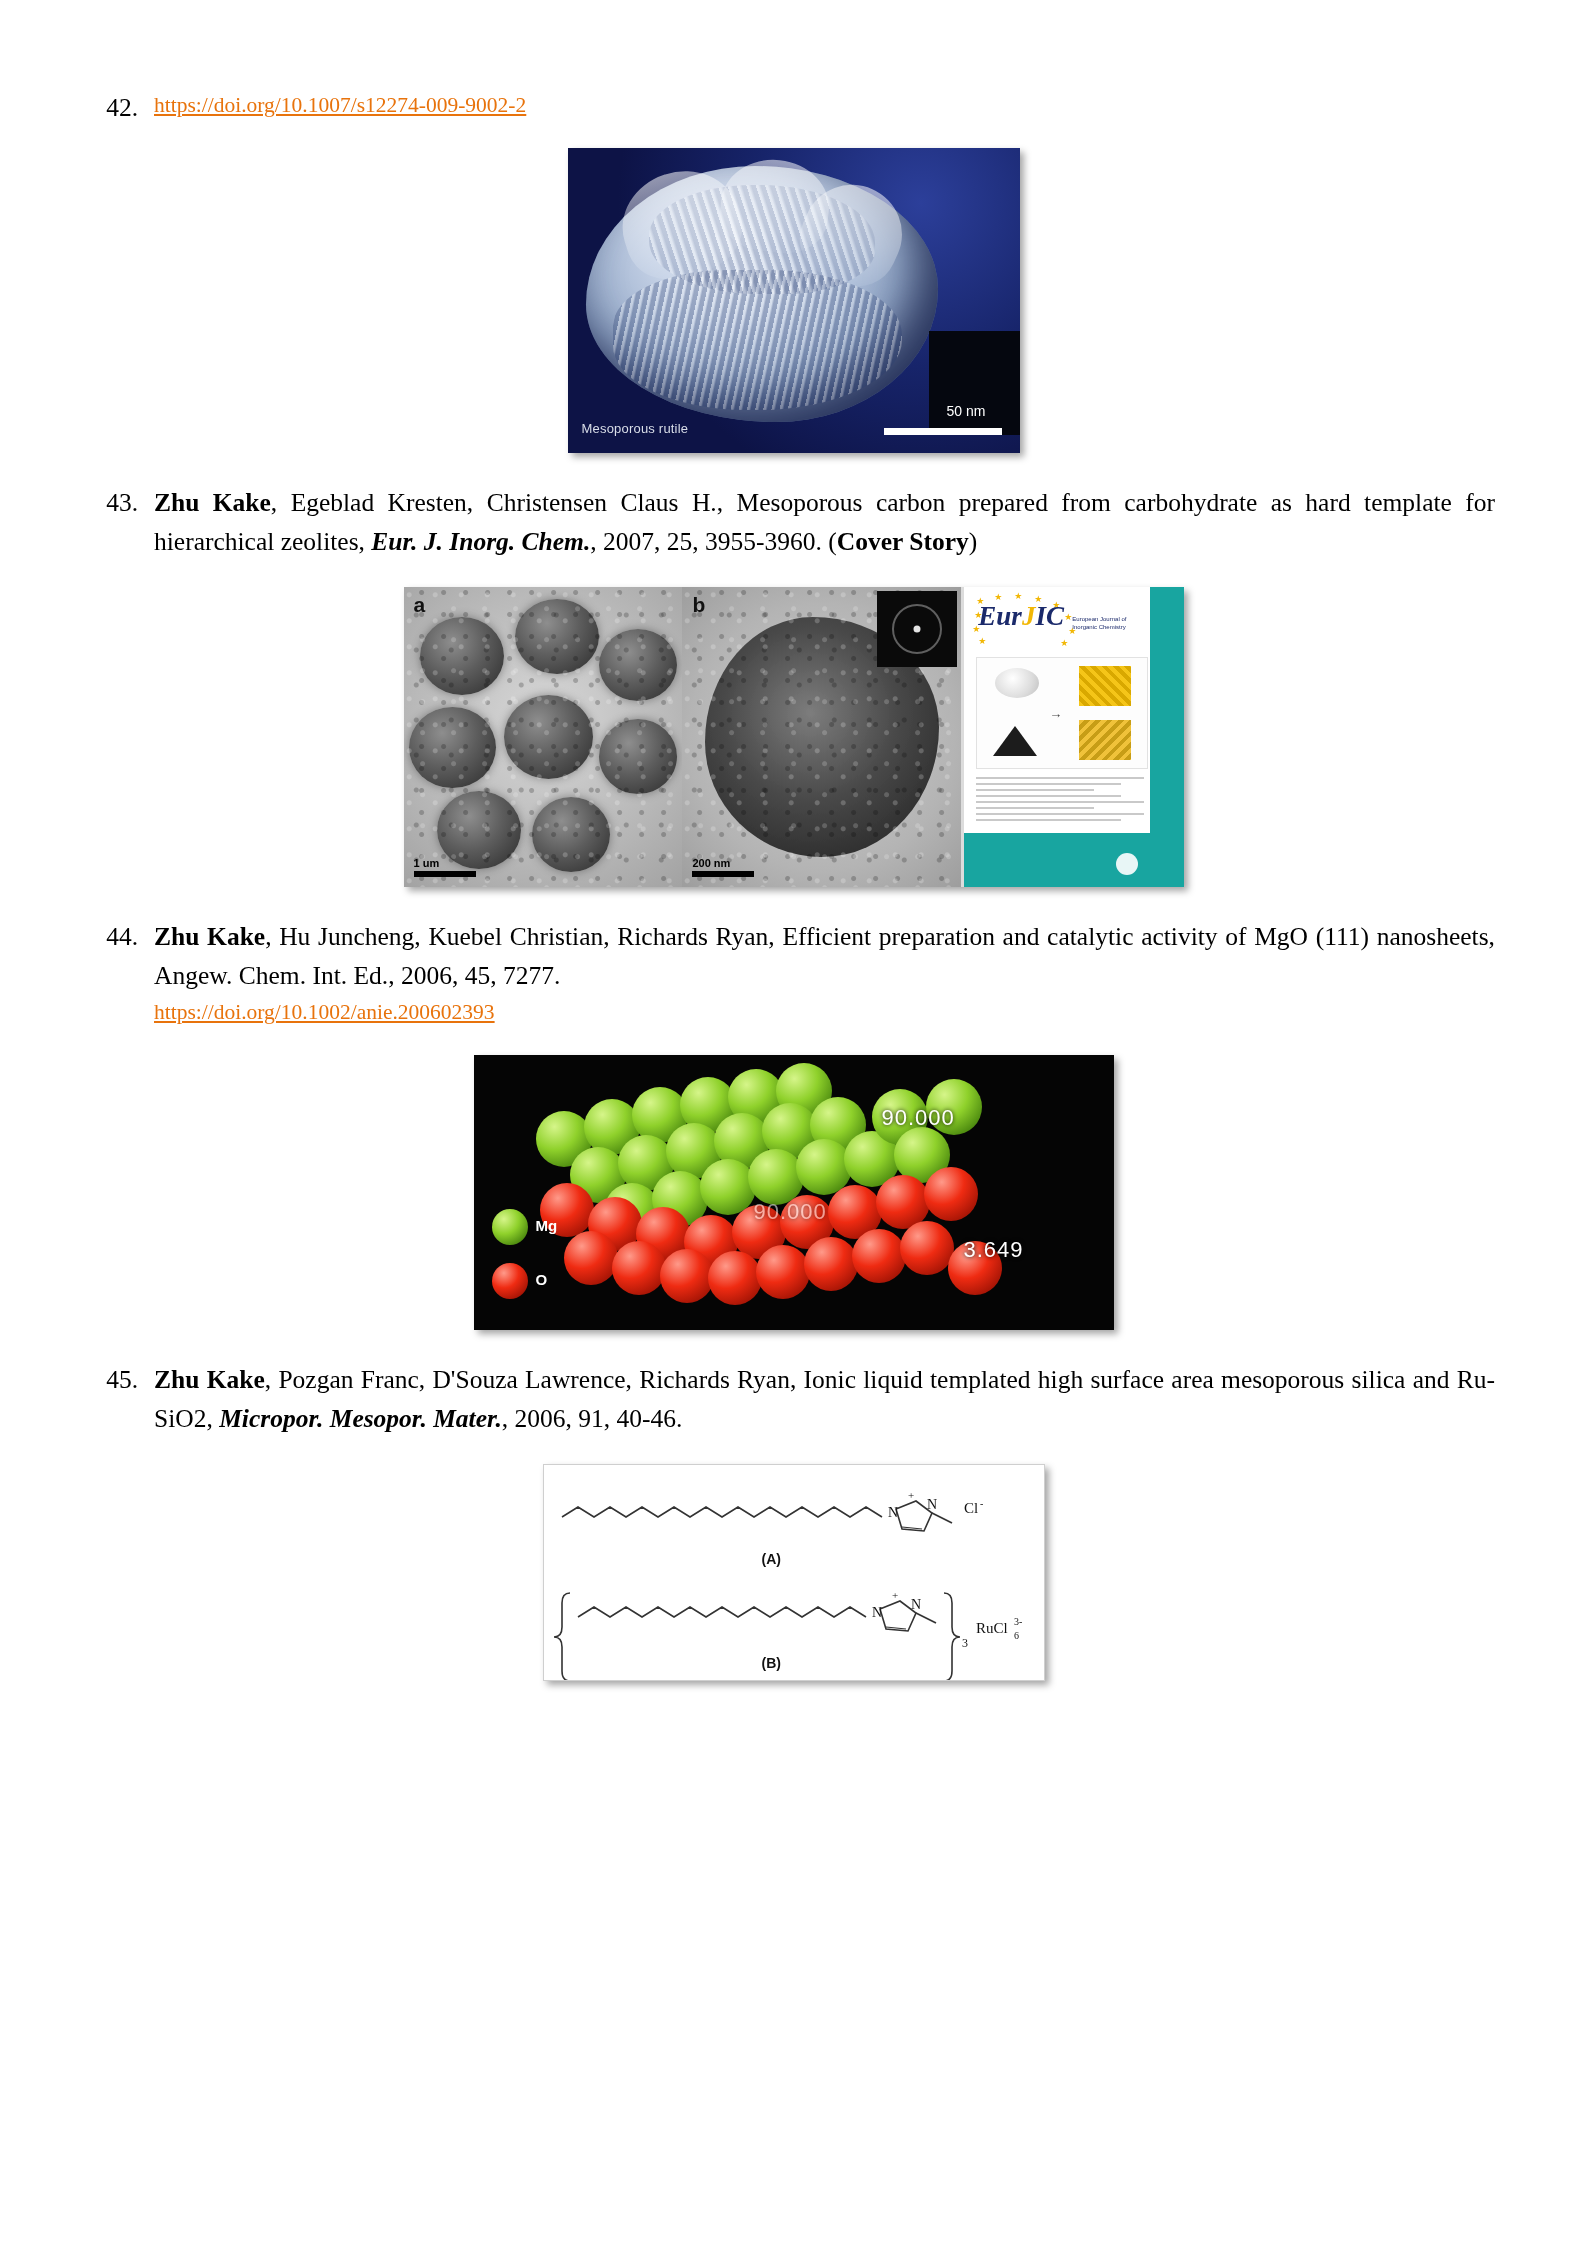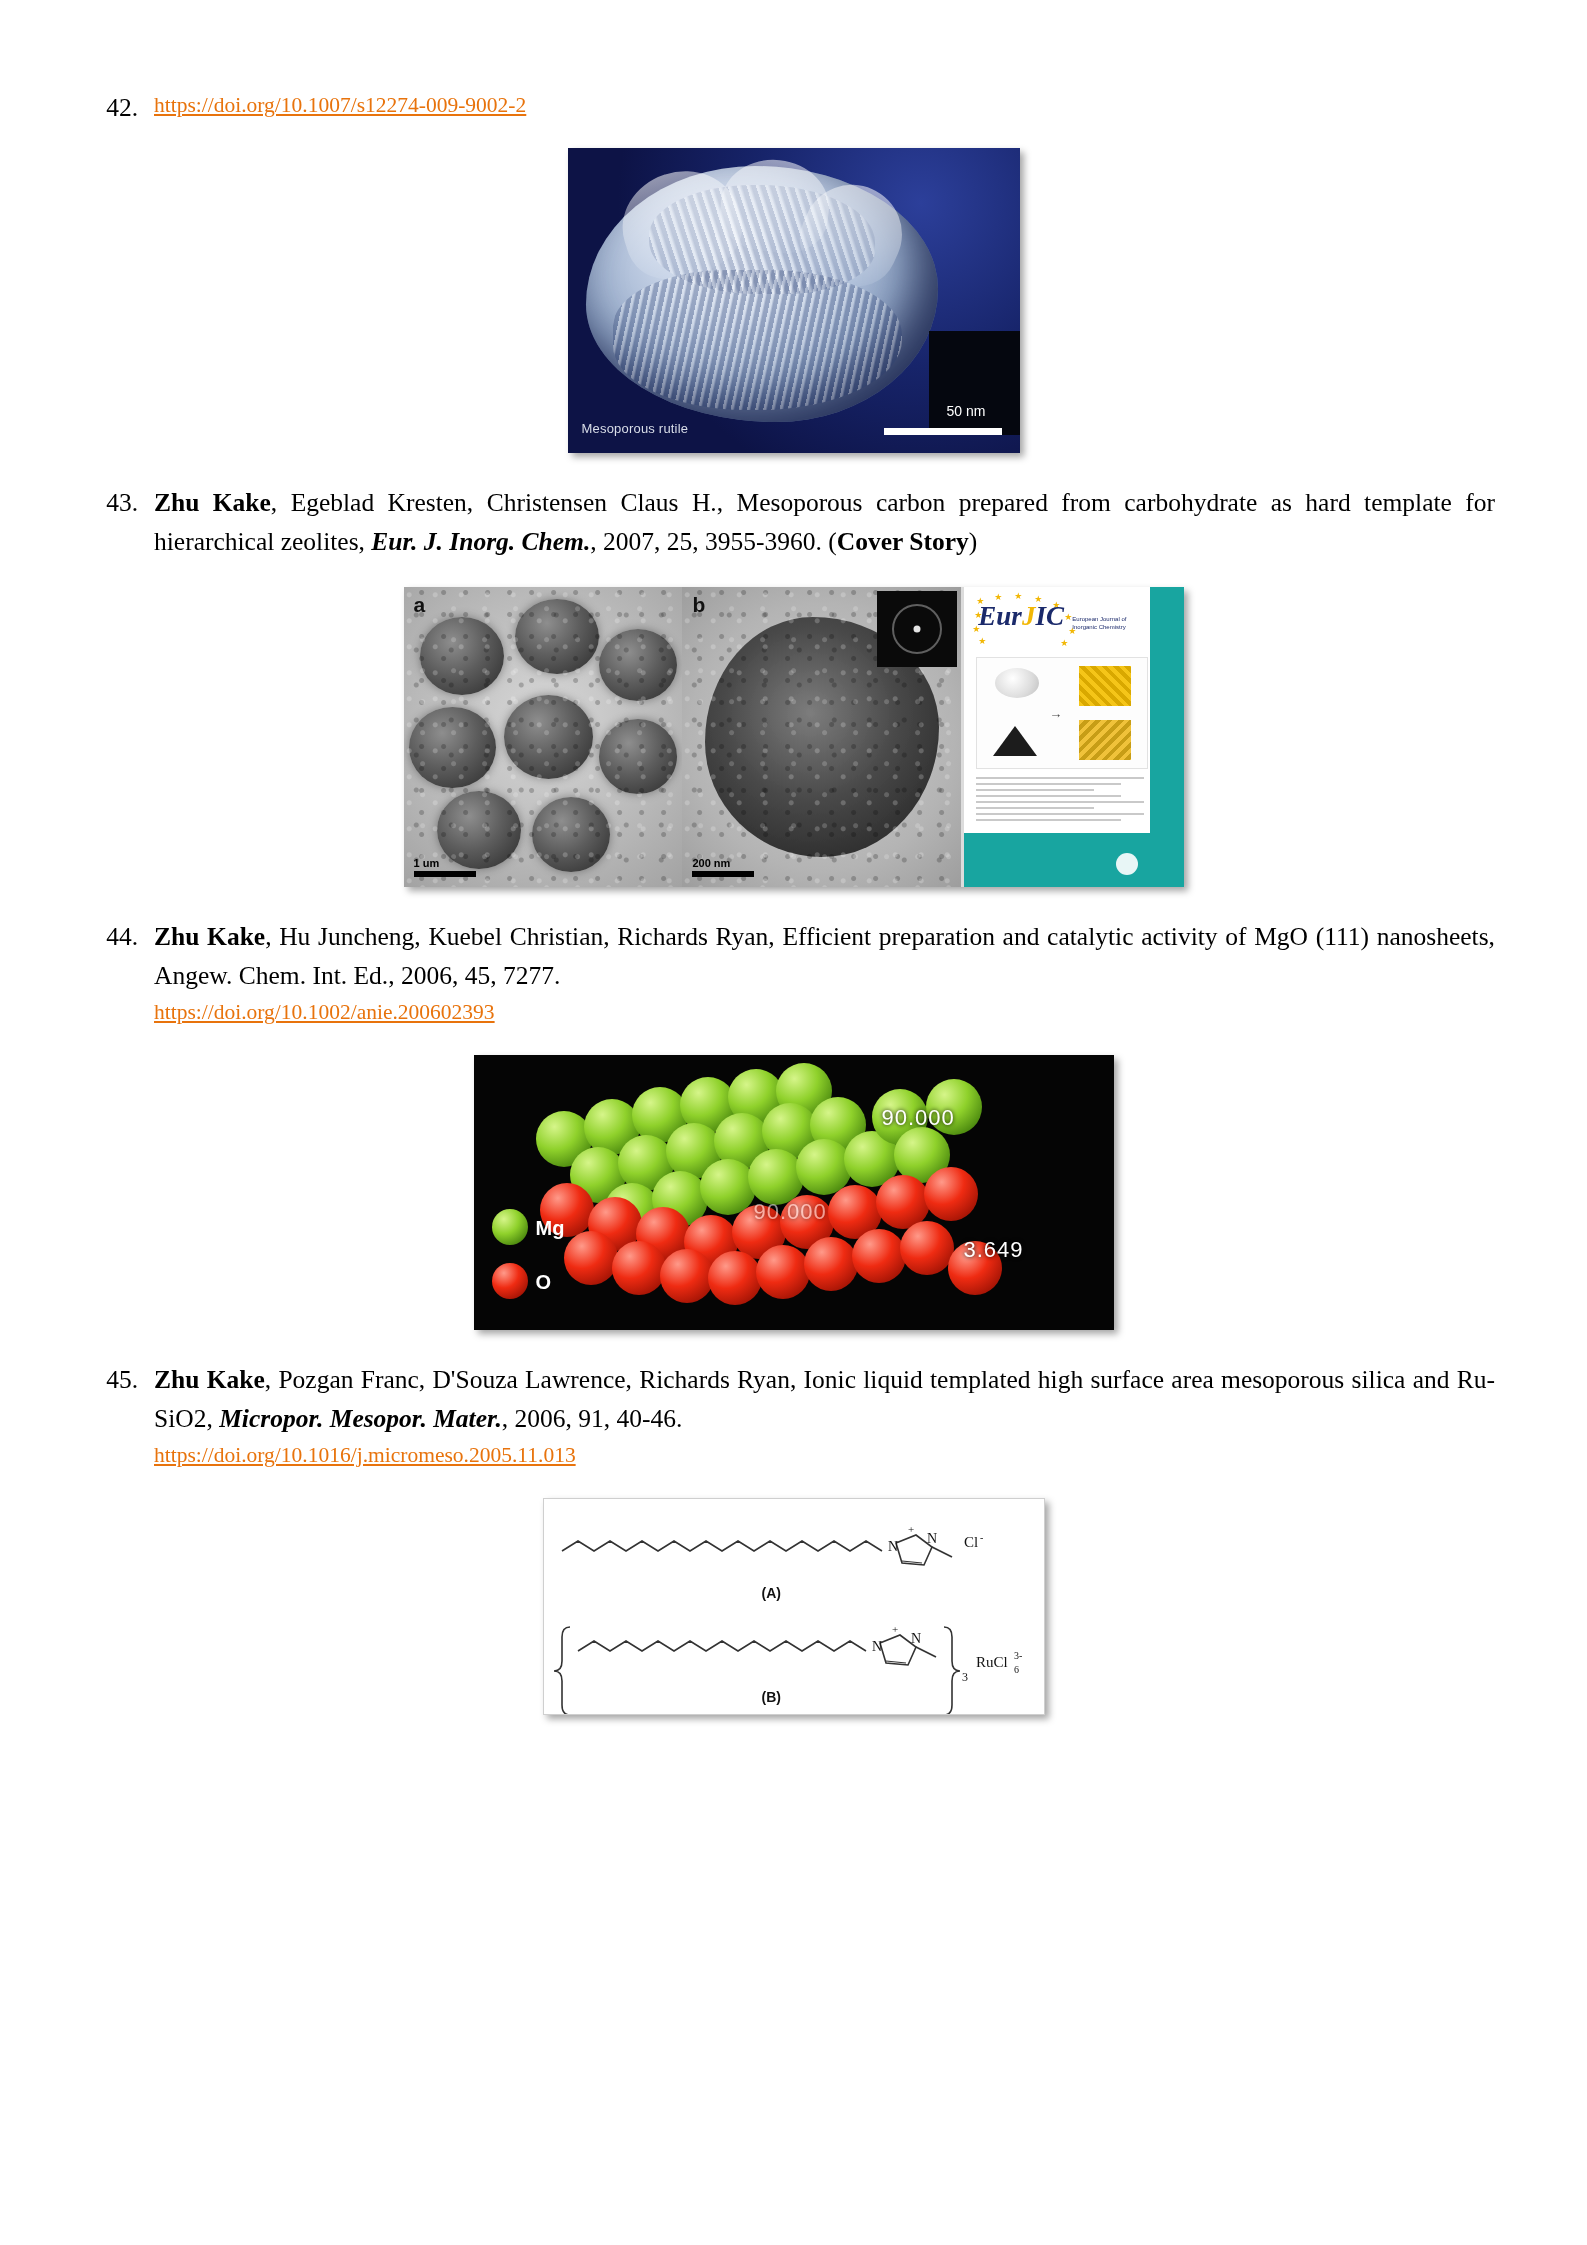--- a/index.html
+++ b/index.html
@@ -376,21 +376,21 @@
     font-size: 22px;
     letter-spacing: 1px;
     text-shadow: 0 0 4px #000;
     margin-top: 32px;
   }
   .fig-mgo .legend-label {
     position: absolute;
     font-family: "Liberation Sans", sans-serif;
     font-weight: bold;
     color: #ffffff;
-    font-size: 20px;
+    font-size: 15px;
   }
 
   
   .fig-chem {
     width: 500px;
     height: 215px;
     background: #ffffff;
     border: 1px solid #cfcfcf;
     position: relative;
   }
@@ -574,21 +574,20 @@
 
         </div>
       </div>
     </div>
   </div>
 
   <div class="entry">
     <div class="entry-body">
       <div class="num">45.</div>
       <div class="ref-text"><span class="authors-bold">Zhu Kake</span><span>, Pozgan Franc, D'Souza Lawrence, Richards Ryan, Ionic liquid templated high surface area mesoporous silica and Ru-SiO2, </span><span class="journal">Micropor. Mesopor. Mater.</span><span>, 2006, 91, 40-46.</span></div>
-      <a class="doi" href="#">https://doi.org/10.1016/j.micromeso.2005.11.013</a>
     </div>
     <div class="figure">
       <div class="figure-inner">
         <div class="fig-chem">
           <svg width="500" height="215" viewBox="0 0 500 215">
 
             <polyline points="18,52 34,42 50,52 66,42 82,52 98,42 114,52 130,42 146,52 162,42 178,52 194,42 210,52 226,42 242,52 258,42 274,52 290,42 306,52 322,42 338,52" fill="none" stroke="#333" stroke-width="1.6"></polyline>
 
             <polygon points="352,44 372,36 388,48 380,66 358,64" fill="none" stroke="#333" stroke-width="1.6"></polygon>
             <line x1="358" y1="62" x2="378" y2="64" stroke="#333" stroke-width="1.2"></line>

